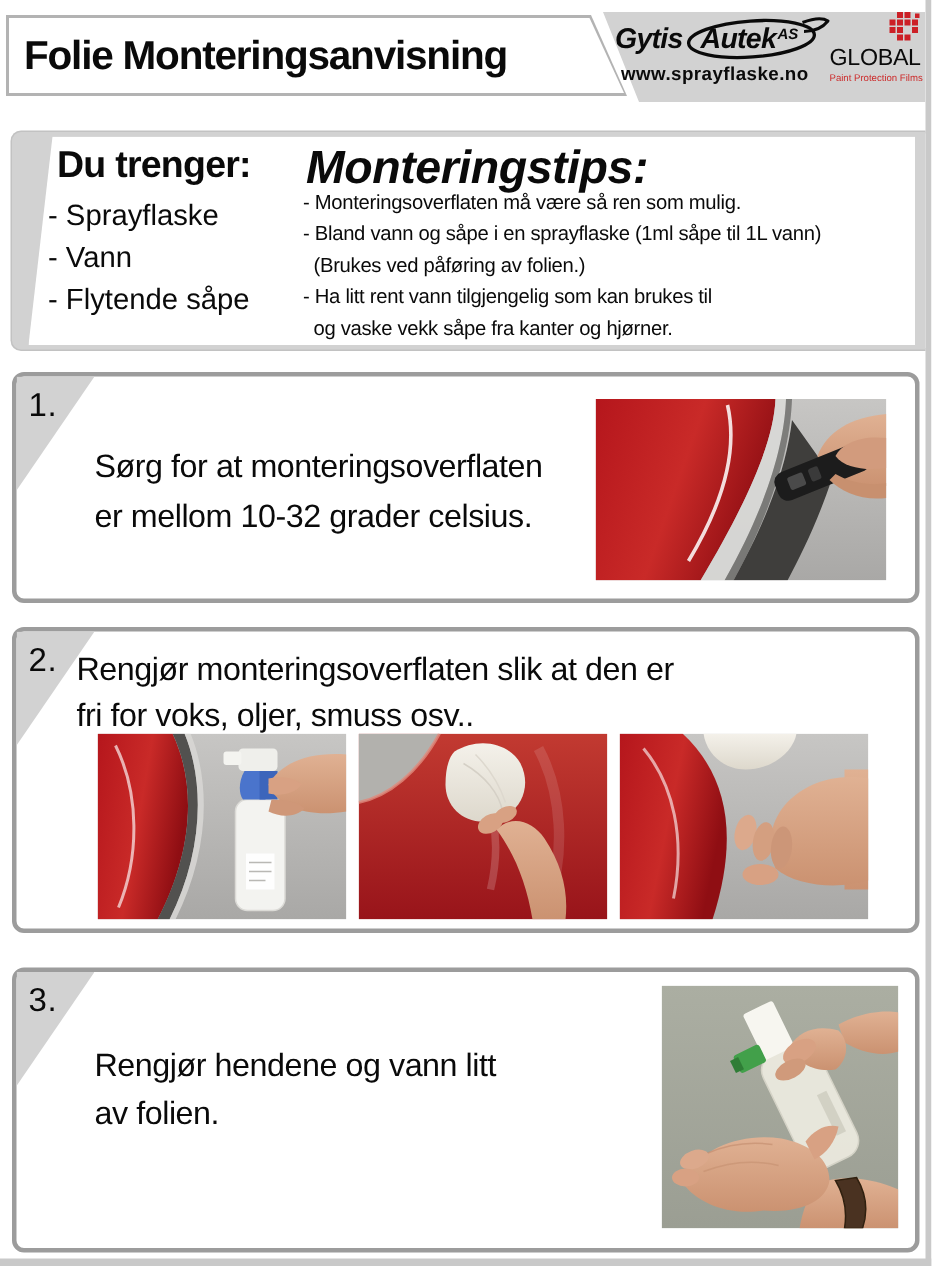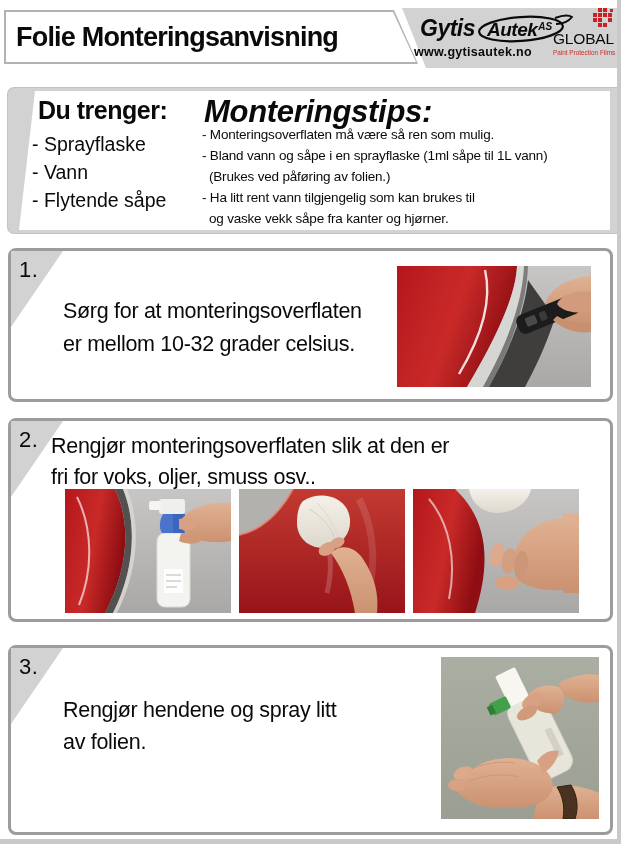--- a/index.html
+++ b/index.html
@@ -12,21 +12,21 @@
   .header-gray{position:absolute;left:4px;top:8px;width:613px;height:60px;background:#d2d2d2;
                clip-path:polygon(398px 0,613px 0,613px 60px,422px 60px);}
   .title-box{position:absolute;left:4px;top:10px;width:416px;height:54px;background:#b3b3b3;
              clip-path:polygon(0 0,390px 0,414px 54px,0 54px);}
   .title-box-inner{position:absolute;left:2px;top:2px;width:412px;height:50px;background:#ffffff;
              clip-path:polygon(0 0,387px 0,410px 50px,0 50px);}
   .page-title{margin:0;font-size:27px;font-weight:700;letter-spacing:-0.8px;line-height:50px;padding-left:10px;white-space:nowrap;}
 
   .brand{position:absolute;left:410px;top:15px;width:140px;}
   .brand-row{position:relative;display:flex;align-items:baseline;font-style:italic;font-weight:700;white-space:nowrap;}
-  .brand-gytis{font-size:23px;letter-spacing:-0.5px;margin-left:10px;}
+  .brand-gytis{font-size:19px;letter-spacing:-0.5px;}
   .autek-wrap{position:relative;margin-left:4px;padding:1px 12px 1px 8px;font-style:italic;}
   .swoosh{position:absolute;left:-2px;top:-4px;pointer-events:none;}
   .brand-autek{font-size:19px;letter-spacing:-0.5px;}
   .brand-as{font-size:10px;font-weight:700;margin-left:1px;}
   .brand-site{font-size:12.5px;font-weight:700;letter-spacing:0.3px;margin-top:3px;padding-left:4px;white-space:nowrap;}
 
   .global{position:absolute;left:553px;top:16px;width:64px;}
   .globe{position:absolute;right:2px;top:-8px;}
   .global-name{font-size:15.5px;font-weight:400;letter-spacing:-0.2px;margin-top:14px;}
   .global-tag{font-size:6.4px;color:#cc2b2b;white-space:nowrap;margin-top:1px;}
@@ -110,21 +110,21 @@
       <div class="brand-row">
         <span class="brand-gytis">Gytis</span>
         <span class="autek-wrap">
           <svg class="swoosh" width="96" height="30" viewBox="0 0 96 30">
             <ellipse cx="44" cy="15" rx="42" ry="12" fill="none" stroke="#0a0a0a" stroke-width="2.2" transform="rotate(-4 44 15)"></ellipse>
             <path d="M78 4 C86 1 92 1 95 3 C91 8 85 10 79 10" fill="none" stroke="#0a0a0a" stroke-width="2"></path>
           </svg>
           <span class="brand-autek">Autek</span><sup class="brand-as">AS</sup>
         </span>
       </div>
-      <div class="brand-site">www.gytisautek.no</div>
+      <div class="brand-site">www.sprayflaske.no</div>
     </div>
 
     <div class="global">
       <svg class="globe" width="26" height="22" viewBox="0 0 26 22">
         <g fill="#cc2027">
           <rect x="9" y="0" width="4" height="4"></rect>
             <rect x="14" y="0" width="4" height="4"></rect>
           <rect x="4" y="5" width="4" height="4"></rect>
             <rect x="9" y="5" width="4" height="4"></rect>
             <rect x="14" y="5" width="4" height="4"></rect>
@@ -246,21 +246,21 @@
         <ellipse cx="108" cy="76" rx="7" ry="14" fill="#cc9678" transform="rotate(6 108 76)"></ellipse>
         <ellipse cx="94" cy="94" rx="12" ry="7" fill="#d8a183"></ellipse>
       </svg>
     </div>
   </div>
 
   <div class="step step3">
     <div class="corner"></div>
     <div class="step-num">3.</div>
     <div class="step-text t3">
-      <div>Rengjør hendene og spray litt</div>
+      <div>Rengjør hendene og vann litt</div>
       <div>av folien.</div>
     </div>
     <div class="photo p3">
       <svg viewBox="0 0 158 162" preserveAspectRatio="none">
         <rect width="158" height="162" fill="url(#bgGreen)"></rect>
         <g transform="rotate(-26 92 70)">
           <rect x="74" y="40" width="40" height="84" rx="12" fill="#edebe0" opacity="0.93" stroke="#d9d7cb"></rect>
           <rect x="101" y="78" width="7" height="30" fill="#c9c7bb" opacity="0.7"></rect>
           <rect x="80" y="8" width="22" height="34" rx="2" fill="#f7f6f0"></rect>
           <rect x="62" y="30" width="19" height="13" rx="2" fill="#42a04a"></rect>

